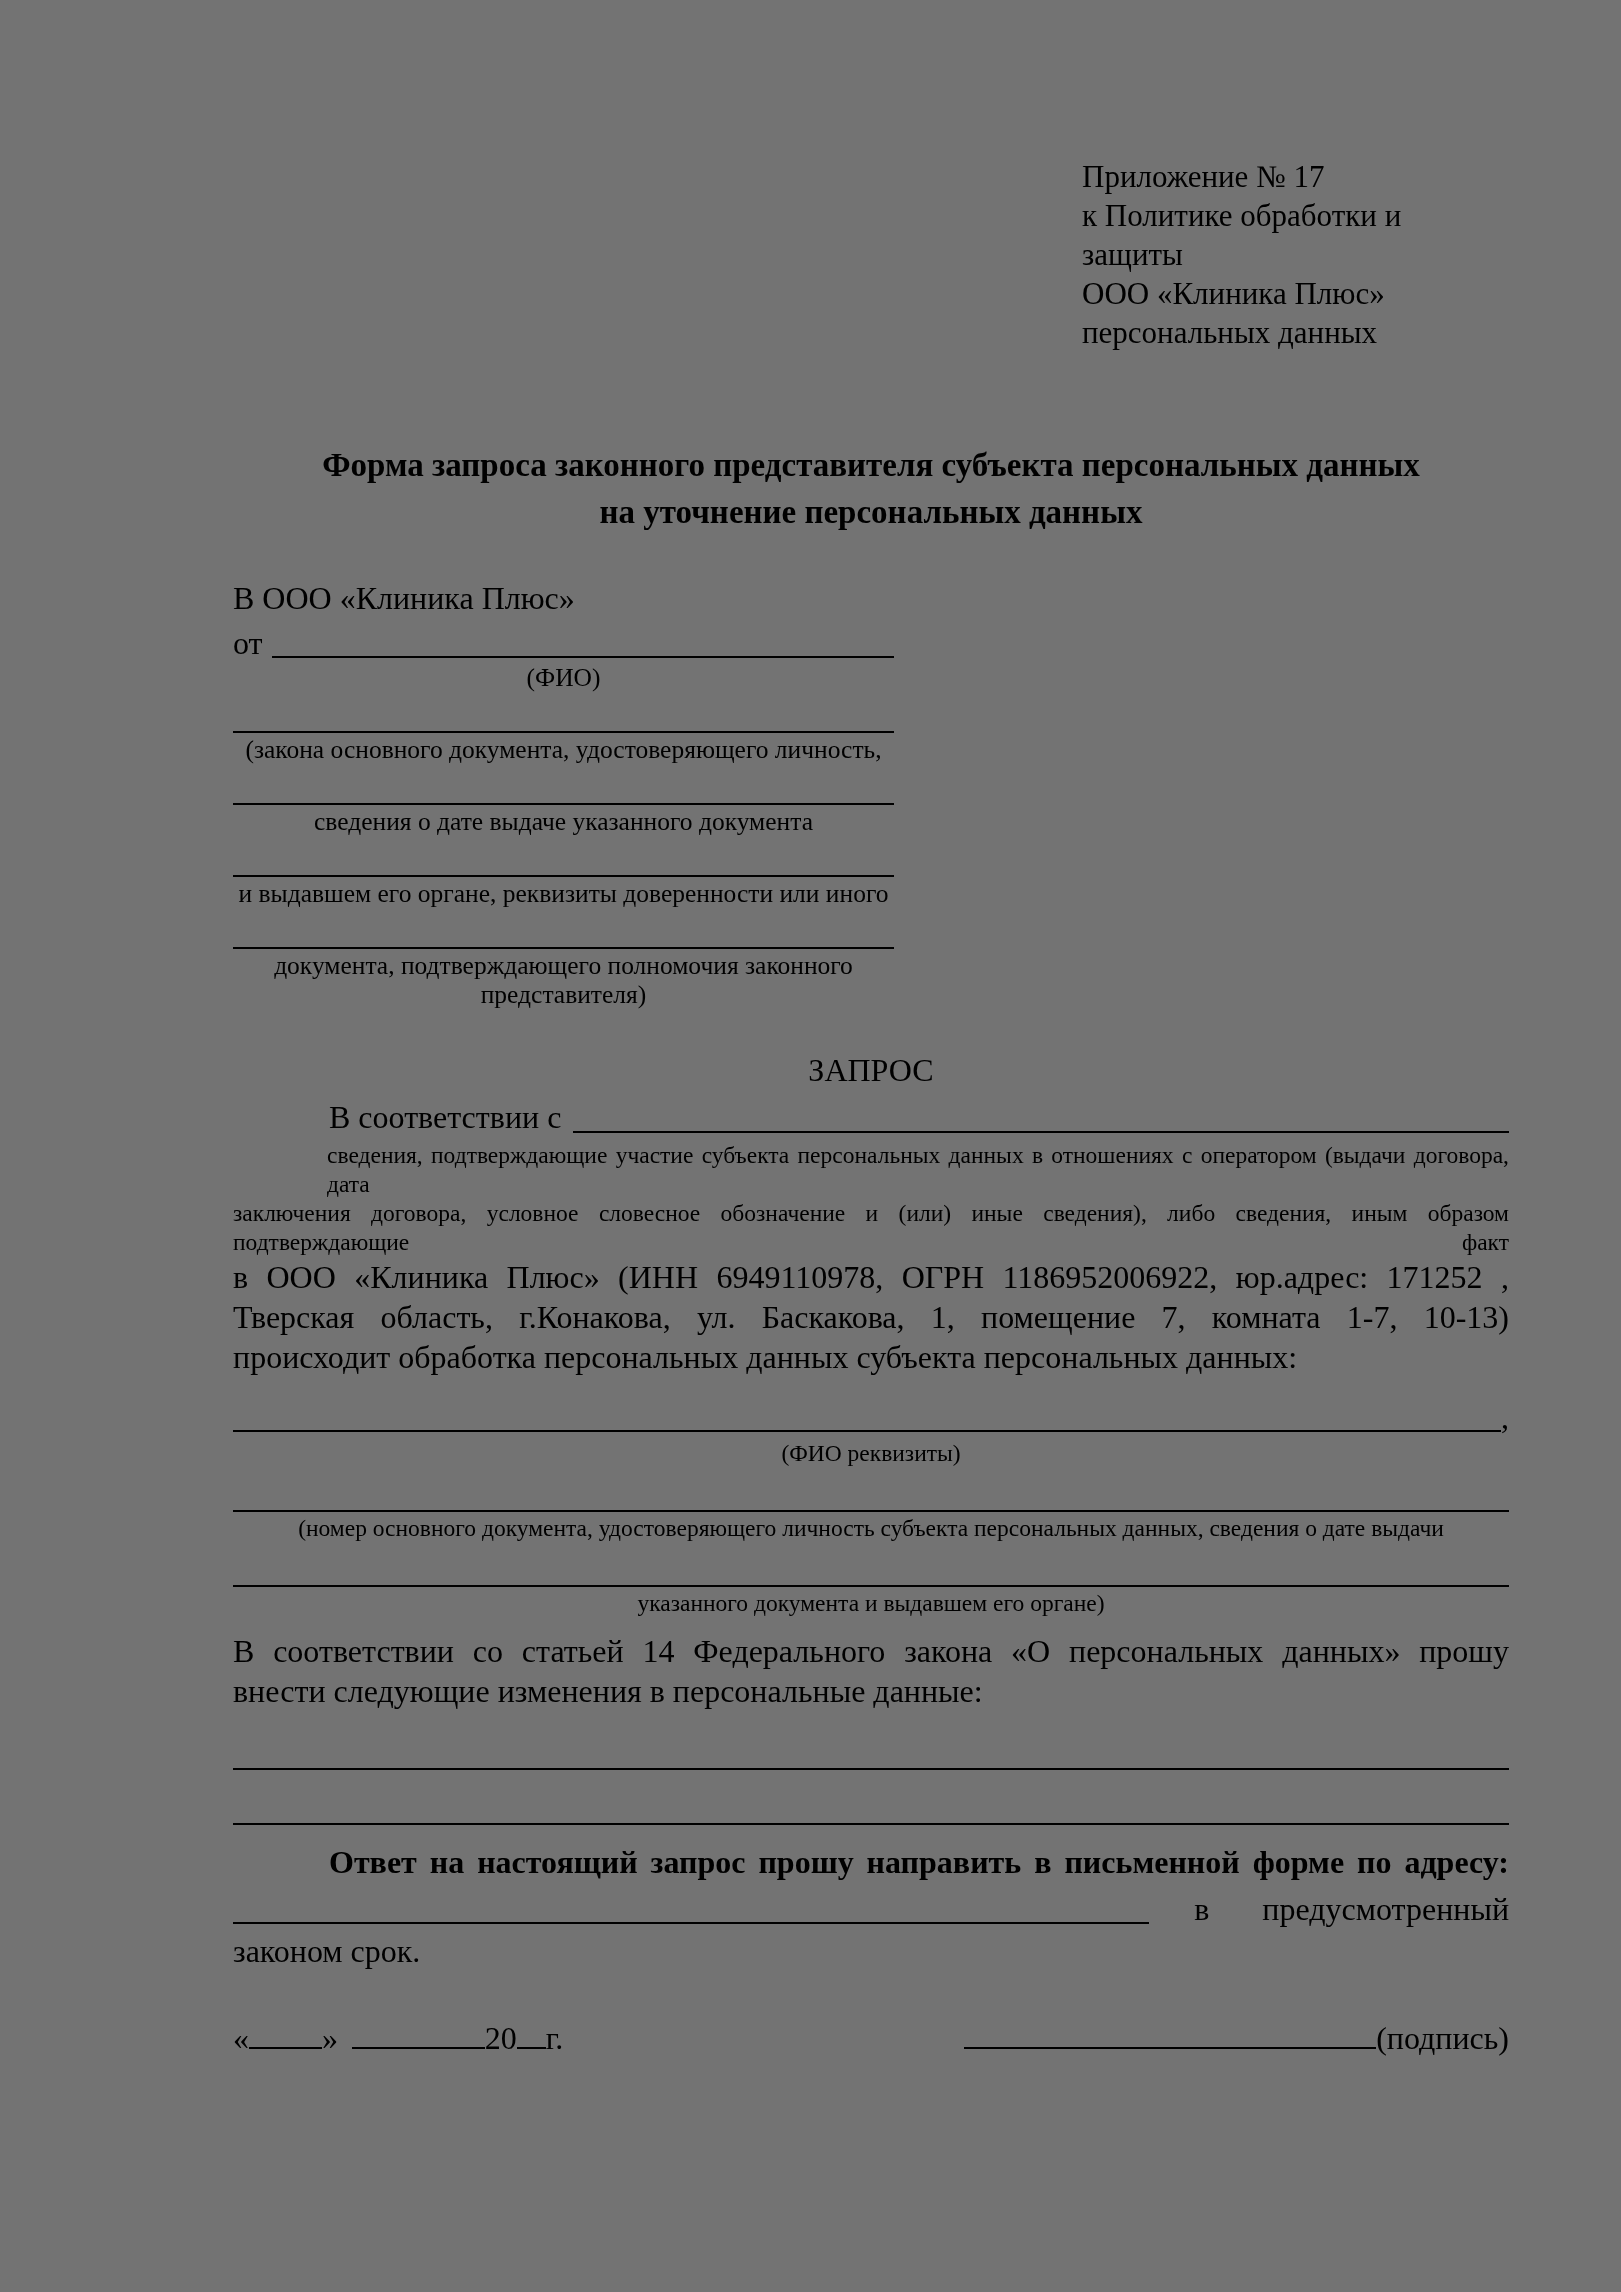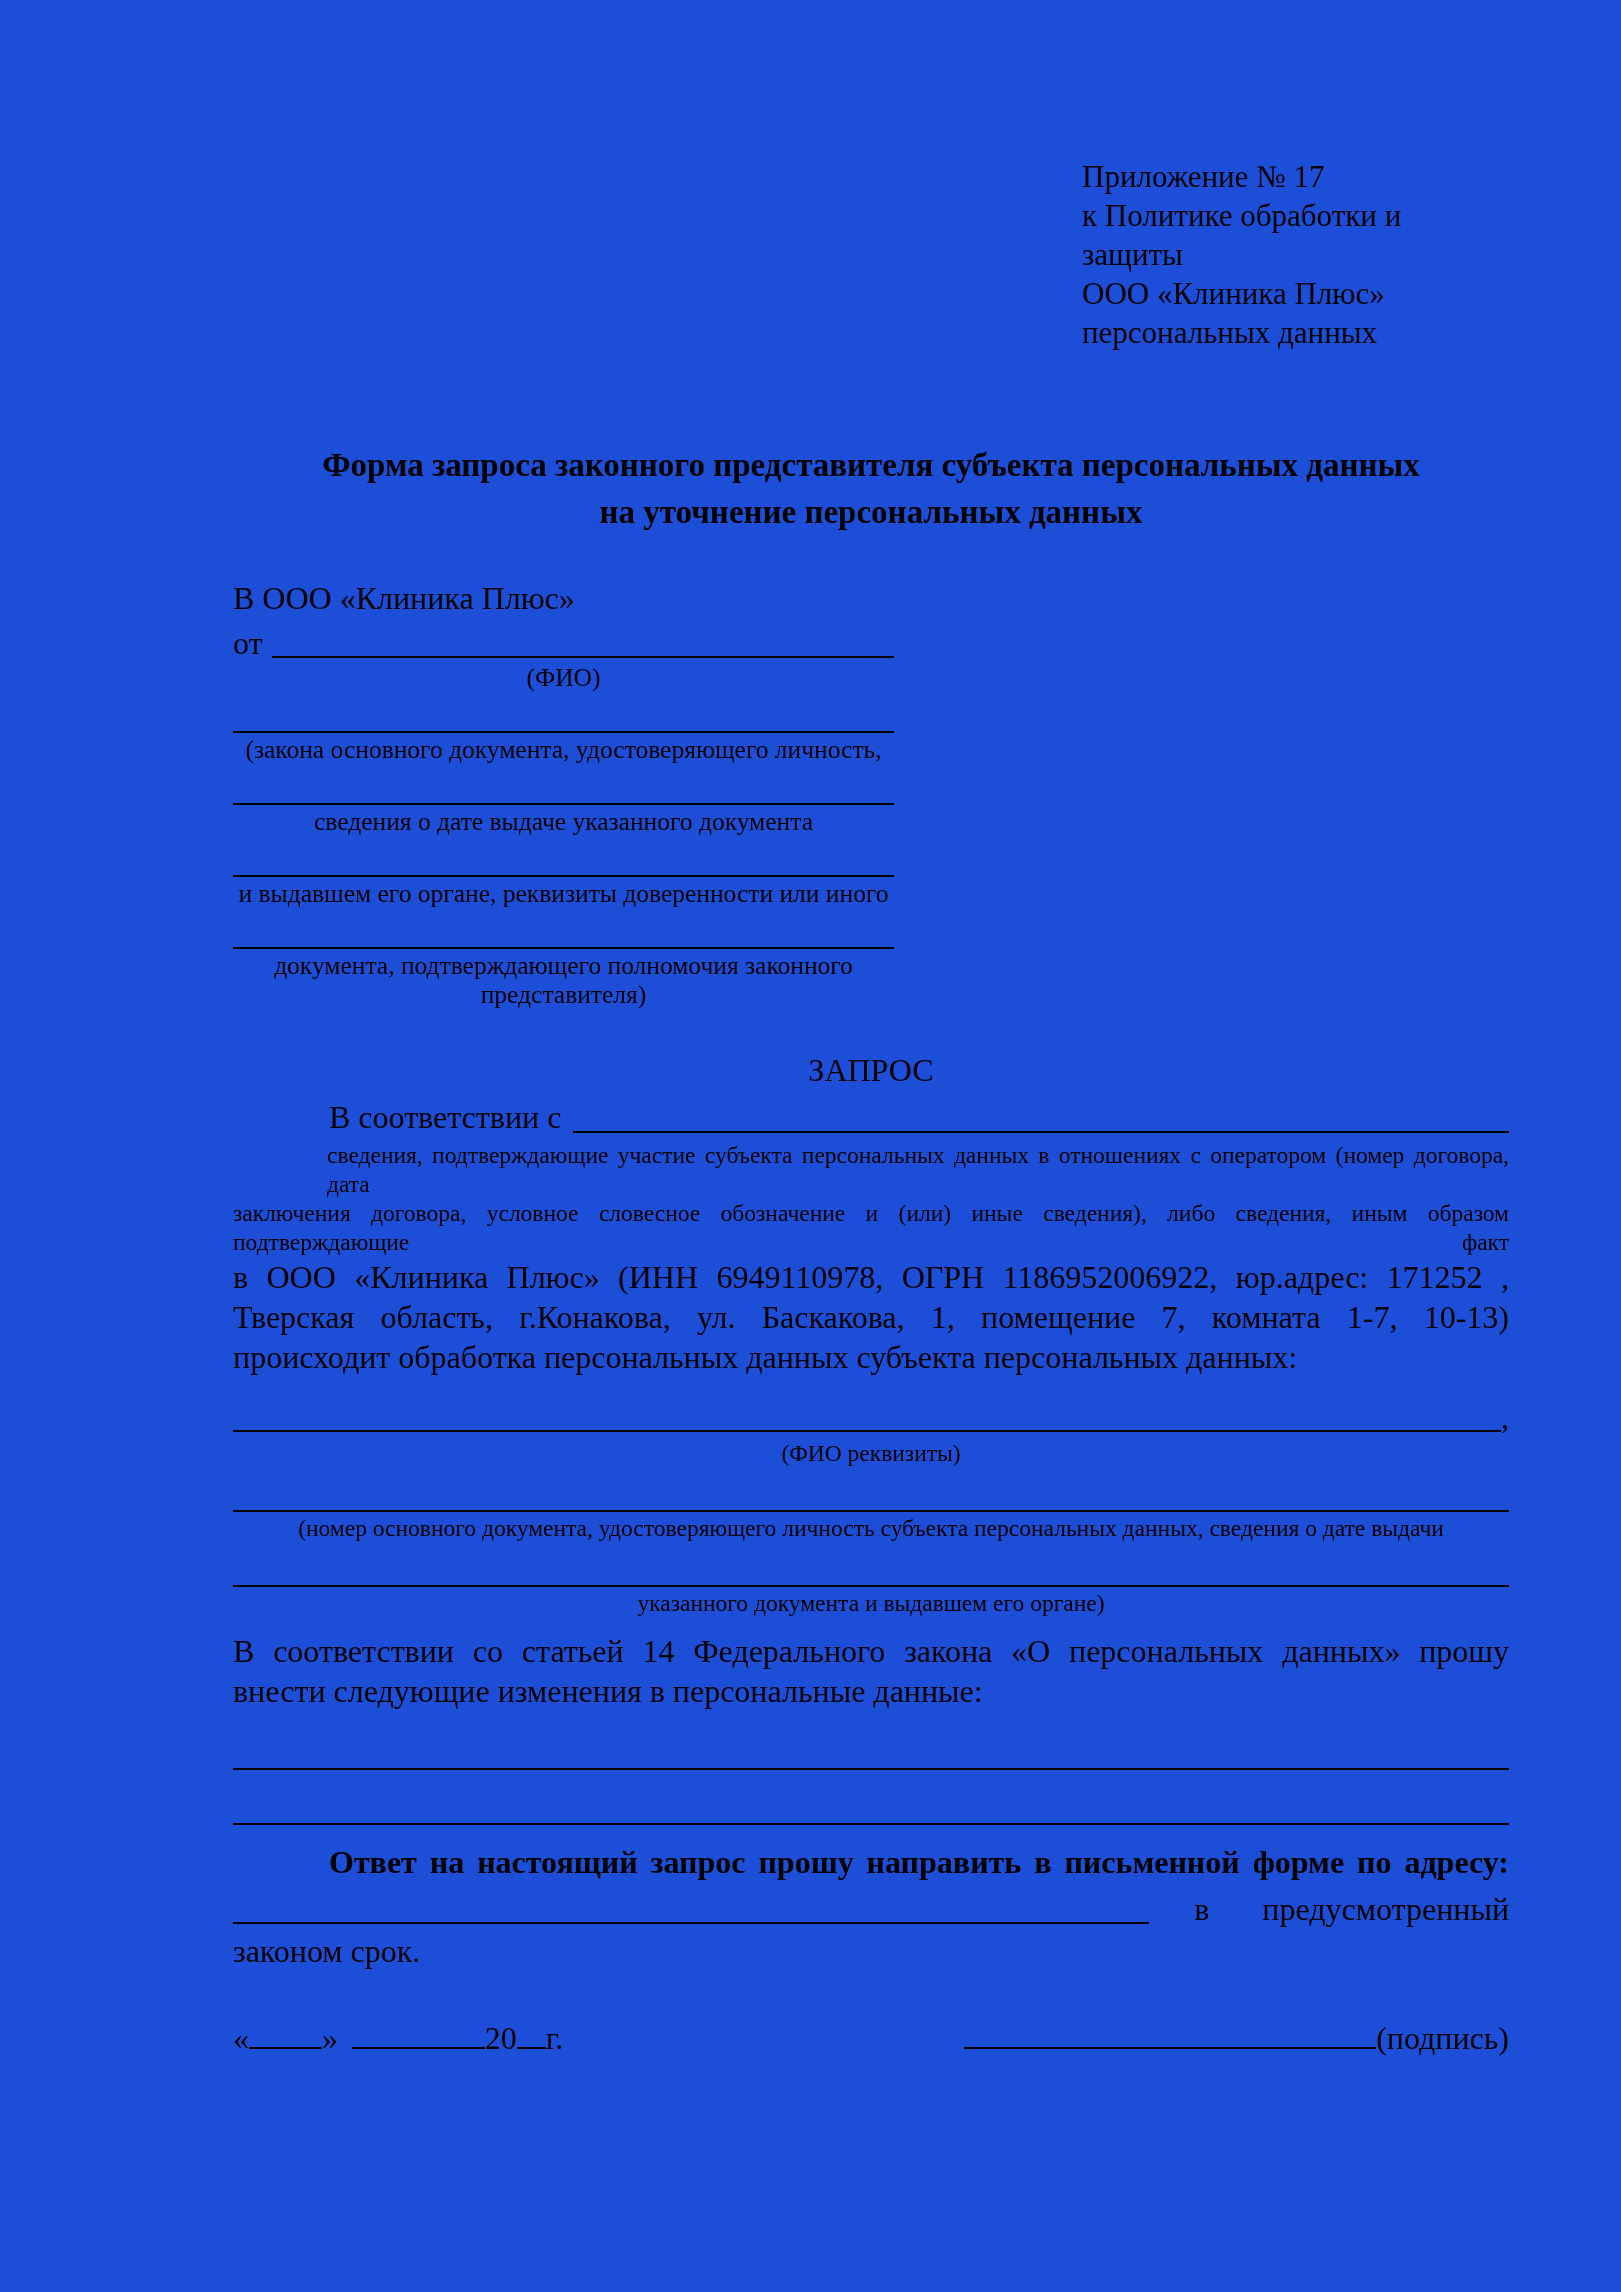--- a/index.html
+++ b/index.html
@@ -1,17 +1,17 @@
 <!DOCTYPE html>
 <html><head>
 <meta charset="utf-8">
 <style>
   html,body{margin:0;padding:0;background:#ffffff;}
   .page{
-    width:1621px;height:2293px;background:#1d4ed8;color:#000;
+    width:1621px;height:2293px;background:#737373;color:#000;
     font-family:"Liberation Serif","DejaVu Serif",serif;
     font-size:32px;line-height:1.22;
     box-sizing:border-box;
     padding:145px 112px 0 233px;
     position:relative;overflow:hidden;
   }
   .doc-header{margin-left:849px;margin-top:11.8px;font-size:31px;line-height:39px;}
   .doc-title{margin-top:90px;text-align:center;font-weight:bold;font-size:33px;line-height:47px;}
   .addressee{width:661px;margin-top:43px;}
   .addr-to{line-height:39px;}
@@ -83,21 +83,21 @@
   </div>
 
   <div class="req-heading">ЗАПРОС</div>
 
   <div class="intro-line">
     <span>В соответствии с</span>
     <span class="u-fill"></span>
   </div>
 
   <div class="footnote">
-    <div class="fn-just fn-first">сведения, подтверждающие участие субъекта персональных данных в отношениях с оператором (номер договора, дата</div>
+    <div class="fn-just fn-first">сведения, подтверждающие участие субъекта персональных данных в отношениях с оператором (выдачи договора, дата</div>
     <div class="fn-just">заключения договора, условное словесное обозначение и (или) иные сведения), либо сведения, иным образом подтверждающие факт</div>
   </div>
 
   <div class="body-par">
     <div class="jl">в ООО «Клиника Плюс» (ИНН 6949110978, ОГРН 1186952006922, юр.адрес: 171252 ,</div>
     <div class="jl">Тверская область, г.Конакова, ул. Баскакова, 1, помещение 7, комната 1-7, 10-13)</div>
     <div>происходит обработка персональных данных субъекта персональных данных:</div>
   </div>
 
   <div class="subject-row">

